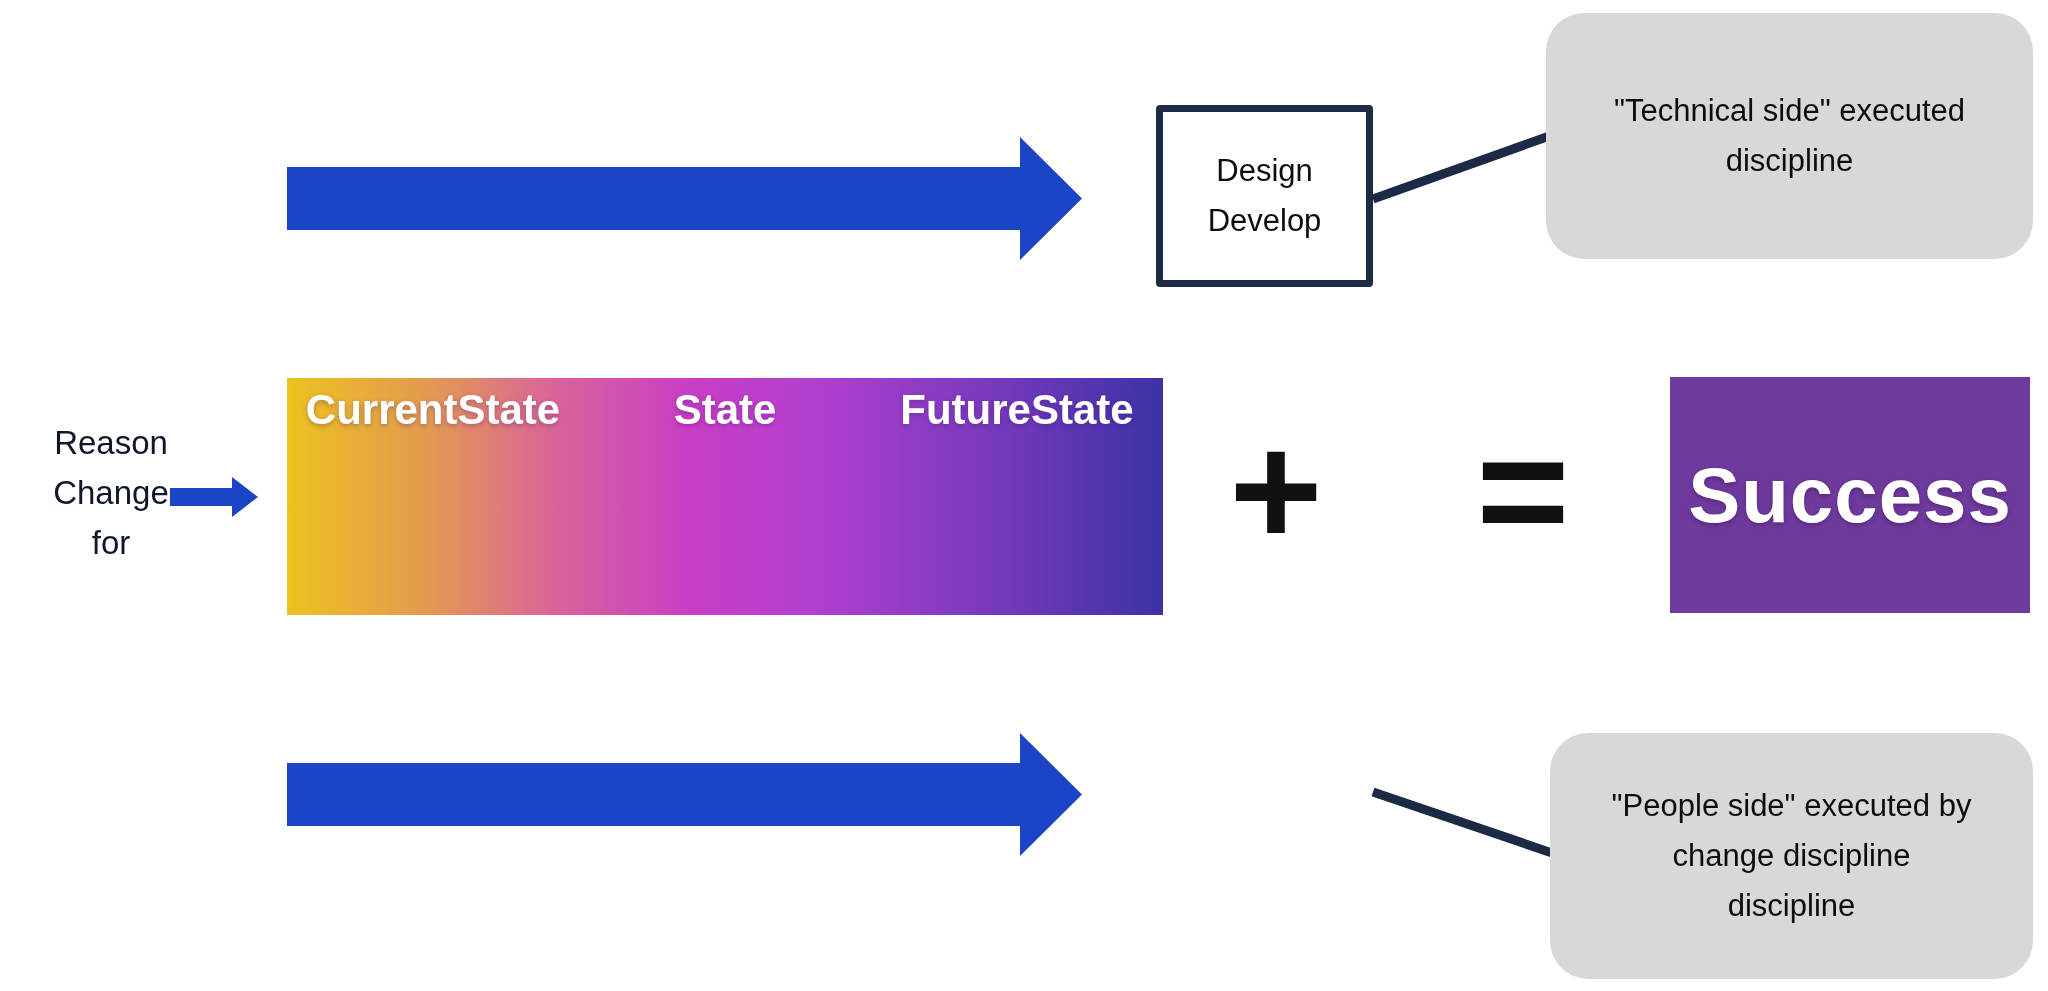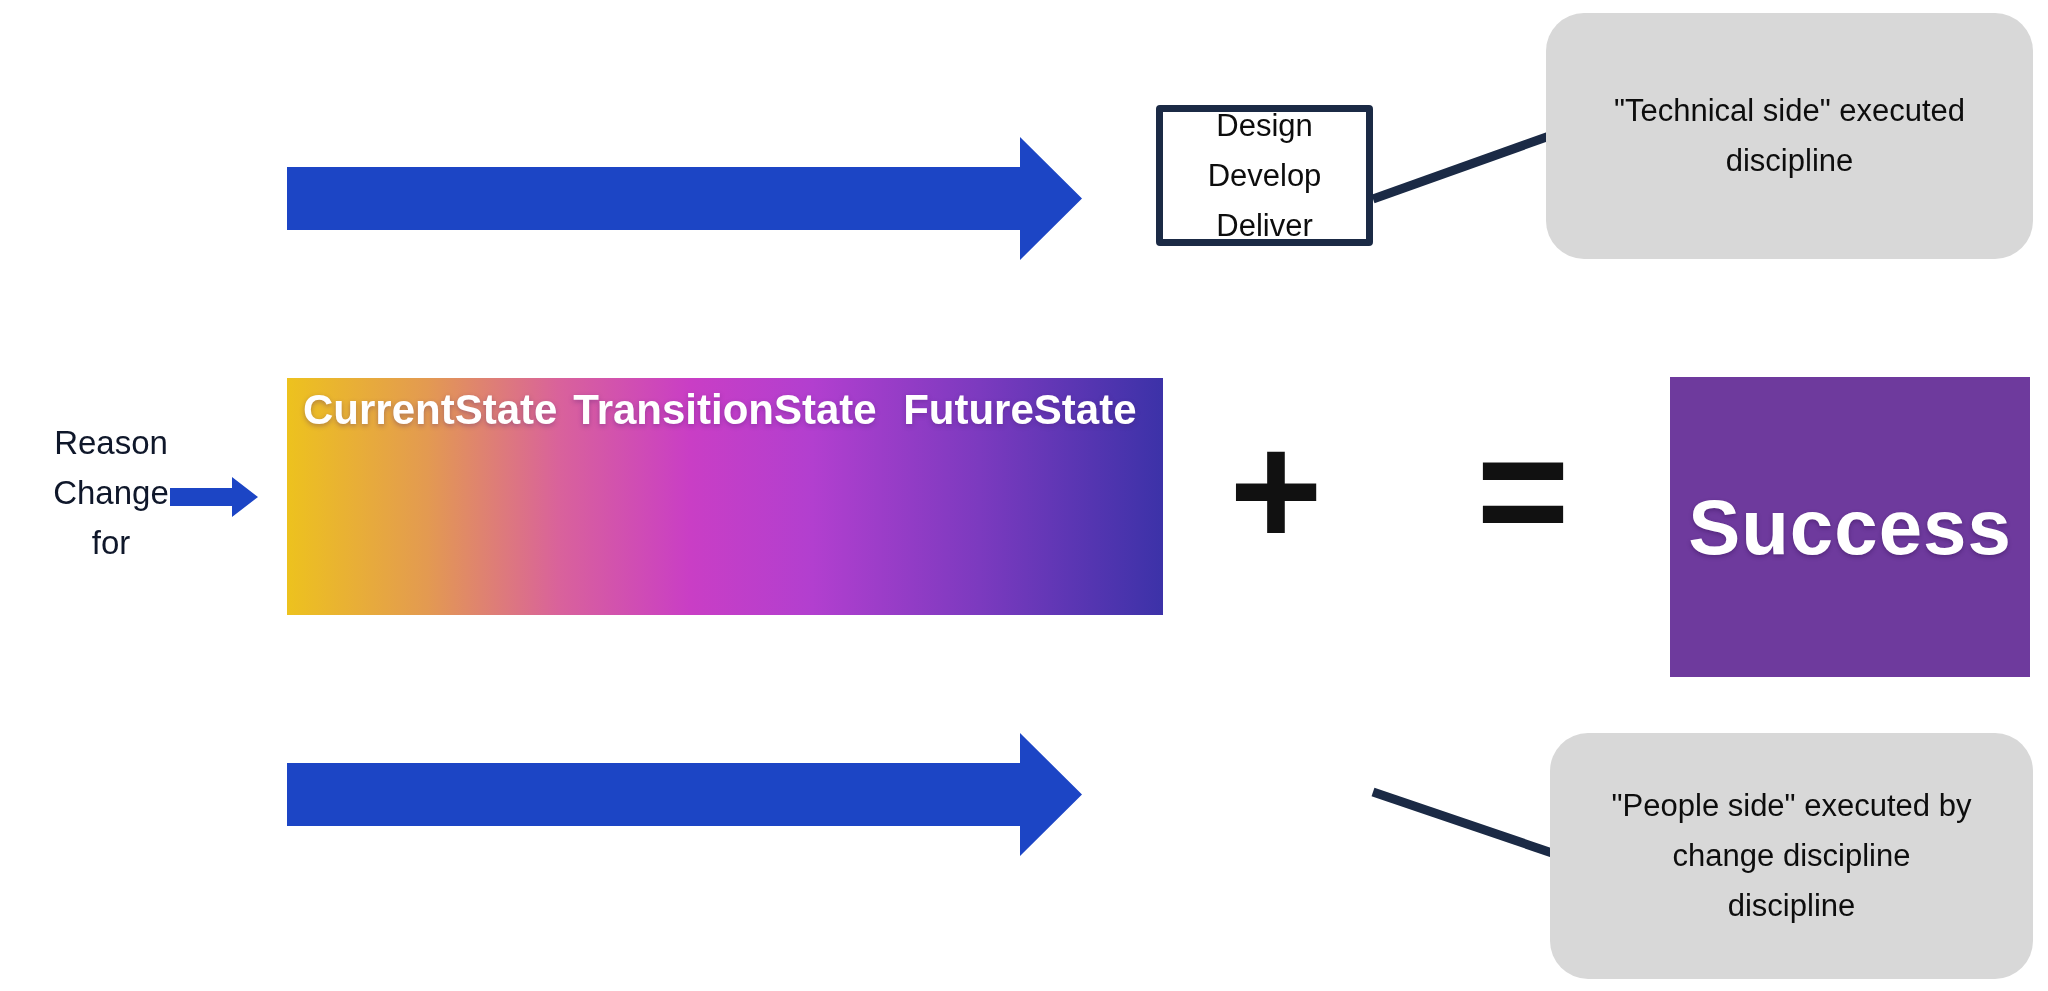--- a/index.html
+++ b/index.html
@@ -42,29 +42,29 @@
   .op {
     position:absolute; color:#111111; font-weight:bold;
     font-size:160px; line-height:160px;
     transform:translate(-50%,-54%);
   }
   .op.plus   { left:1276px; top:497px; }
   .op.equals { left:1523px; top:497px; }
 
   
   .success {
-    position:absolute; left:1670px; top:377px; width:360px; height:300px;
+    position:absolute; left:1670px; top:377px; width:360px; height:236px;
     background:#6e3a9d; display:flex; align-items:center; justify-content:center;
     color:#ffffff; font-size:78px; font-weight:600; letter-spacing:1px;
     text-shadow:0 2px 4px rgba(40,10,70,0.35);
   }
 
   
   .activity-box {
-    position:absolute; width:217px; height:141px; box-sizing:border-box;
+    position:absolute; width:217px; height:182px; box-sizing:border-box;
     background:#ffffff; border:7px solid #1b2a45; border-radius:4px;
     display:flex; flex-direction:column; justify-content:center;
     text-align:center; font-size:31px; line-height:50px; color:#0d0d0d;
   }
   .activity-box.technical { left:1156px; top:105px; }
   .activity-box.people    { left:1157px; top:702px; }
   .activity-box span { display:block; }
 
   
   .connector { position:absolute; }
@@ -103,40 +103,38 @@
   <svg class="small-arrow" viewBox="0 0 88 40" xmlns="http://www.w3.org/2000/svg">
     <polygon points="0,11 62,11 62,0 88,20 62,40 62,29 0,29"></polygon>
   </svg>
 
   <div class="states-bar">
     <div class="state">
       <span>Current</span>
       <span>State</span>
     </div>
     <div class="state">
-      <span>Transition</span>
       <span>State</span>
     </div>
     <div class="state">
       <span>Future</span>
       <span>State</span>
     </div>
   </div>
 
   <div class="op plus">+</div>
   <div class="op equals">=</div>
 
   <div class="success">
     <span>Success</span>
   </div>
 
   <div class="activity-box technical">
     <span>Design</span>
     <span>Develop</span>
-    <span>Deliver</span>
   </div>
 
 
   <svg class="connector technical" viewBox="0 0 192 80" xmlns="http://www.w3.org/2000/svg">
     <line x1="5" y1="73" x2="187" y2="8"></line>
   </svg>
   <svg class="connector people" viewBox="0 0 192 80" xmlns="http://www.w3.org/2000/svg">
     <line x1="5" y1="8" x2="187" y2="70"></line>
   </svg>
 

